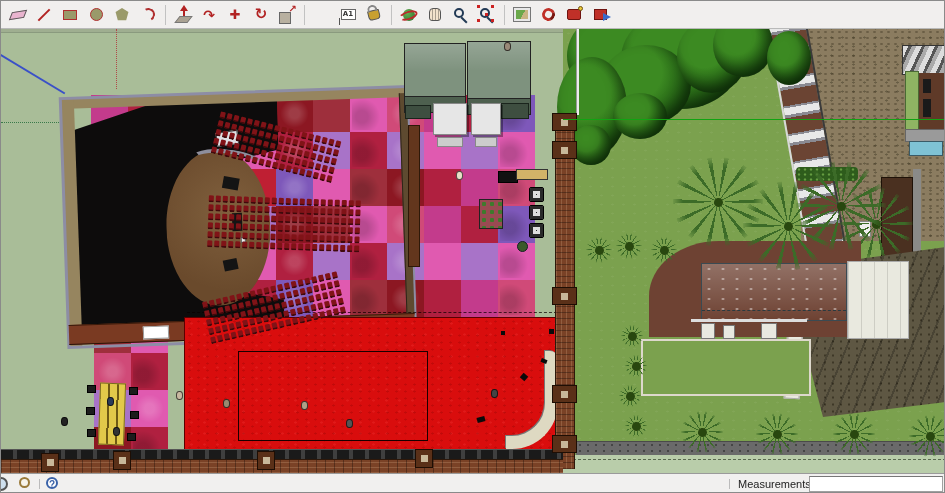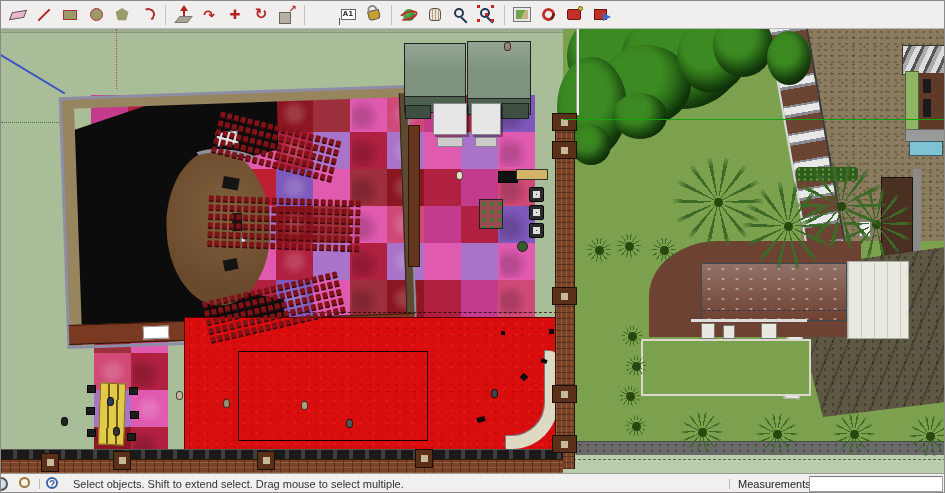--- a/index.html
+++ b/index.html
@@ -781,18 +781,17 @@
     <div class="abs" style="left:562px;top:430px;width:383px;border-top:1px dashed #5a6a50;z-index:45;"></div>
 
     <div class="abs ax-green"></div>
   </div>
 
   <div class="statusbar">
     <div class="sbicon sb-geo"></div>
     <div class="sbicon sb-credit"></div>
     <div class="sb-sep"></div>
     <div class="sbicon sb-help">?</div>
-    <div class="sb-msg">Select objects. Shift to extend select. Drag mouse to select multiple.</div>
     <div class="sb-sep2"></div>
     <div class="sb-meas">Measurements</div>
     <input class="sb-input" value="" style="">
   </div>
 </div>
 
 </body></html>

